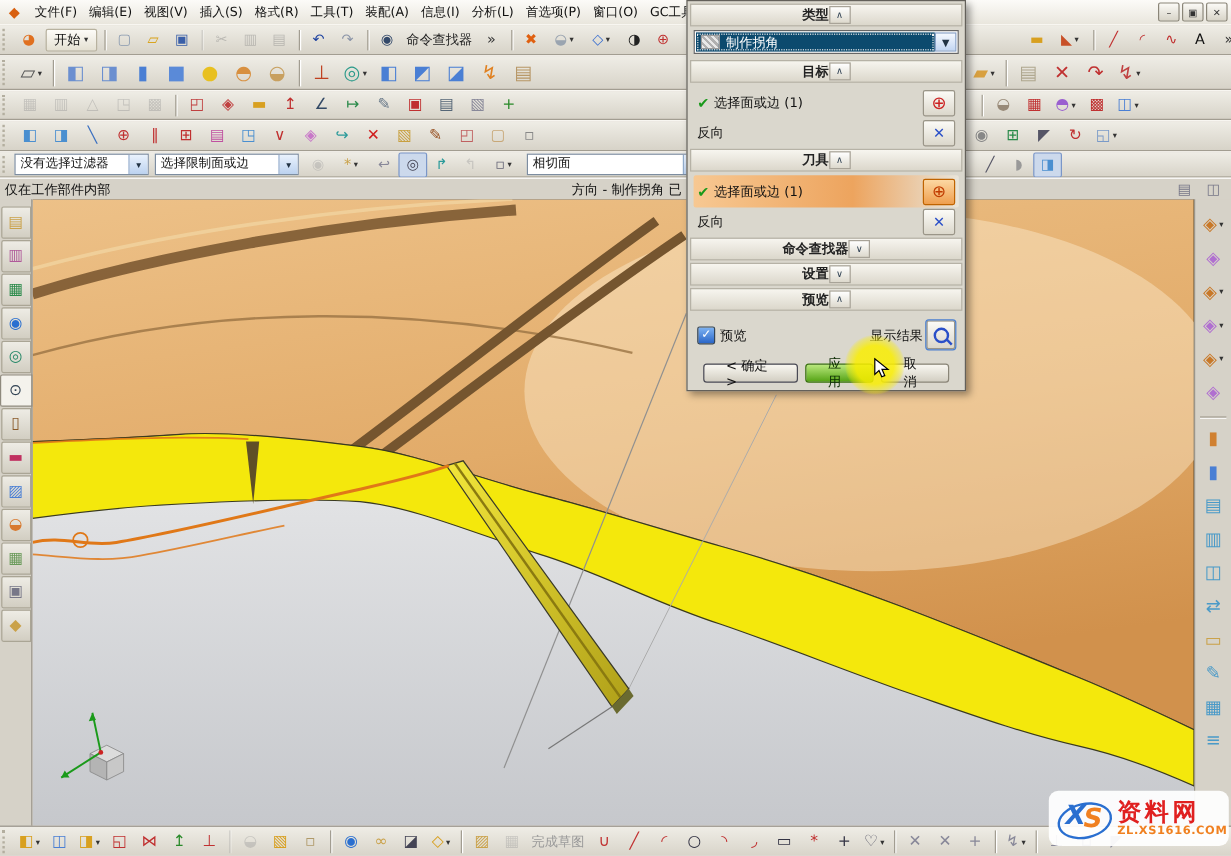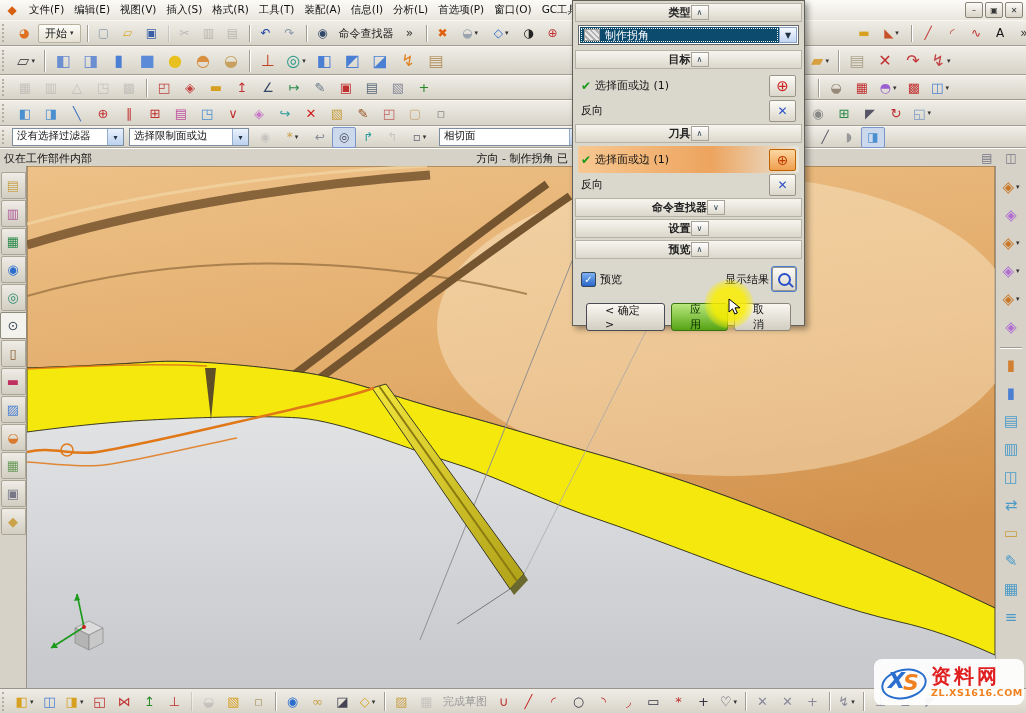--- a/index.html
+++ b/index.html
@@ -90,21 +90,21 @@
   .prevrow{height:30px;display:flex;align-items:center;justify-content:space-between;padding:2px 3px}
   .cbwrap{display:flex;align-items:center;gap:4px}
   .cb{width:13px;height:13px;border:1px solid #345;border-radius:2px;
       background:linear-gradient(#7db2f2,#2a66c8);color:#fff;font-size:10px;display:flex;align-items:center;justify-content:center}
   .magwrap{display:flex;align-items:center;gap:3px}
   .ibtn.mag{width:24px;height:24px;outline:1px solid #4a7fd0;outline-offset:0;position:relative}
   .maglass{width:9px;height:9px;border:2px solid #2a4fc8;border-radius:50%;position:relative}
   .maglass::after{content:"";position:absolute;width:6px;height:2px;background:#2a4fc8;
       transform:rotate(45deg);right:-5px;bottom:-2px}
   .dbtns{display:flex;justify-content:flex-end;gap:6px;padding:7px 8px 0}
-  .dbtn{min-width:54px;height:28px;border:1px solid #8a8578;border-radius:3px;font-size:11px;
+  .dbtn{min-width:54px;height:16px;border:1px solid #8a8578;border-radius:3px;font-size:11px;
       background:linear-gradient(#f9f7f1,#d2cec2);display:flex;align-items:center;justify-content:center;padding:0 18px;box-sizing:border-box}
   .dbtn.ok{border:1px solid #4a4a55;min-width:60px}
   .dbtn.apply{background:linear-gradient(#b9e87d,#55a315);border:1px solid #38720e;color:#0a2a00}
   
   #hl{position:absolute;left:704px;top:279px;width:50px;height:50px;border-radius:50%;z-index:45;
       background:radial-gradient(circle,rgba(250,238,0,.85) 0 45%,rgba(250,238,0,.35) 65%,rgba(250,238,0,0) 72%)}
   #cursor{position:absolute;left:728px;top:298px;z-index:55}
   
   #btoolbar{position:absolute;top:688px;left:0;right:0;height:25px;display:flex;align-items:center;
       background:linear-gradient(#efede6,#d7d3c8);border-top:1px solid #9a958a}

